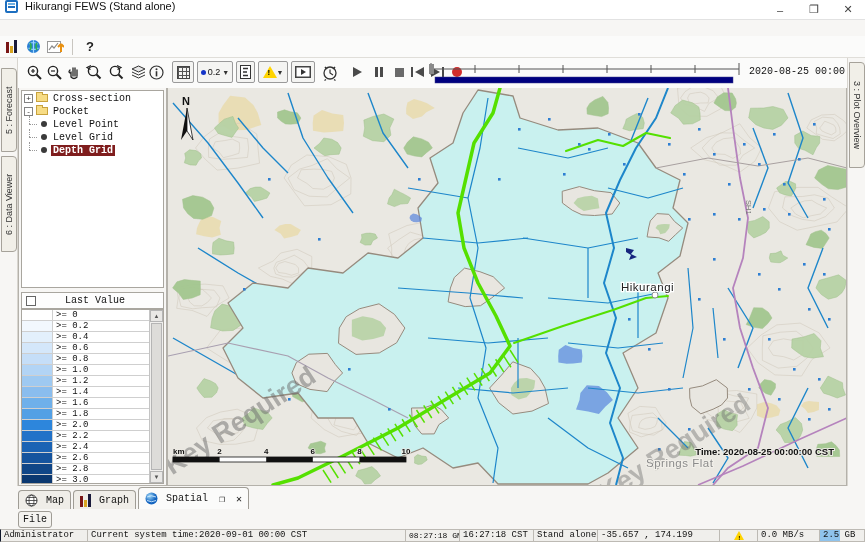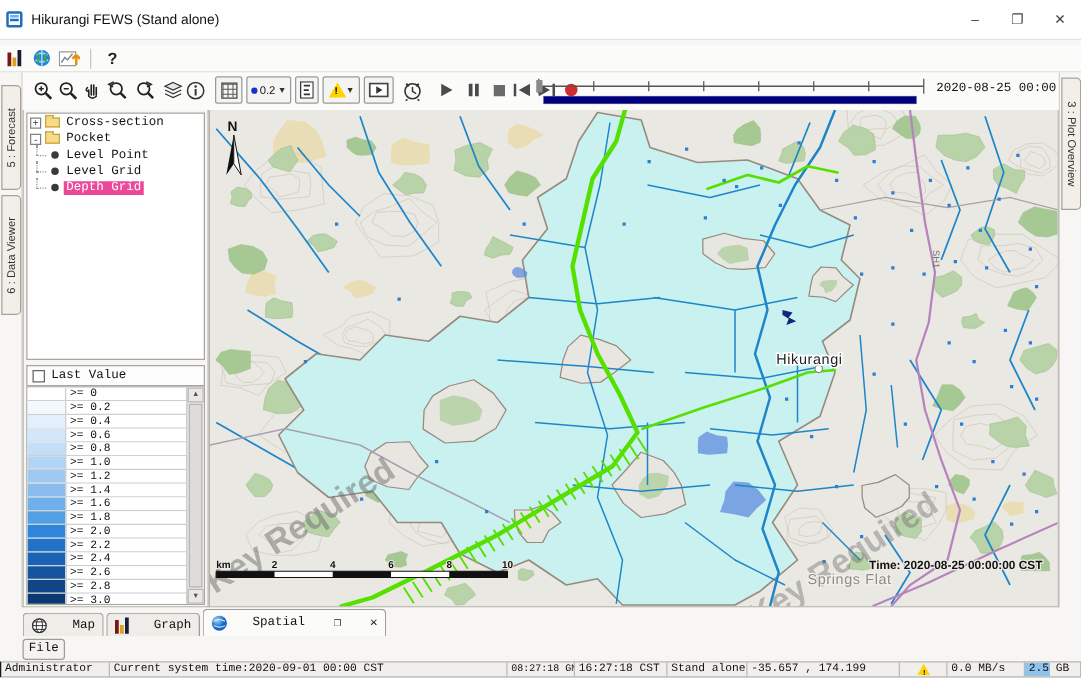--- a/index.html
+++ b/index.html
@@ -1,21 +1,21 @@
 <!DOCTYPE html>
 <html><head>
 <meta charset="utf-8">
 <style>
   html,body{margin:0;padding:0;background:#d4d0c8;}
   *{box-sizing:border-box;}
   .win{position:relative;width:865px;height:542px;background:#f7f6f4;outline:1px solid #88a5c0;
        font-family:"Liberation Sans",sans-serif;overflow:hidden;}
   
-  .titlebar{position:absolute;left:0;top:0;width:865px;height:32px;background:#ffffff;
-            border-bottom:1px solid #e2e2e2;display:flex;align-items:center;}
+  .titlebar{position:absolute;left:0;top:0;width:865px;height:20px;background:#ffffff;
+            border-bottom:1px solid #e2e2e2;display:flex;}
   .appicon{width:13px;height:13px;margin-left:5px;border:2px solid #1d6fc0;background:#fff;
            position:relative;border-radius:2px;}
   .appicon::after{content:"";position:absolute;left:1px;top:4px;width:7px;height:2px;background:#1d6fc0;
            box-shadow:0 -3px 0 #6fb0e2;}
   .title-text{font-size:11px;color:#111;margin-left:7px;}
   .wctrls{margin-left:auto;display:flex;height:100%;}
   .wctrl{width:34px;height:100%;display:flex;align-items:center;justify-content:center;
          font-size:11px;color:#444;cursor:default;}
   
   .menubar{position:absolute;left:0;top:20px;width:865px;height:16px;background:#fff;
@@ -68,45 +68,45 @@
        text-align:center;color:#333;margin-left:2px;flex:none;}
   .folder{width:12px;height:8px;background:#f7dc85;border:1px solid #c8a23d;position:relative;
           margin:0 3px 0 3px;flex:none;}
   .folder::before{content:"";position:absolute;top:-3px;left:-1px;width:5px;height:2px;background:#f7dc85;
           border:1px solid #c8a23d;border-bottom:none;}
   .conn{width:13px;height:12px;position:relative;margin-left:6px;flex:none;}
   .conn::before{content:"";position:absolute;left:1px;top:-2px;height:8px;border-left:1px dotted #999;}
   .conn::after{content:"";position:absolute;left:1px;top:6px;width:8px;border-top:1px dotted #999;}
   .bullet{width:6px;height:6px;border-radius:50%;background:#3a3a3a;margin-right:4px;flex:none;}
   .tlabel{padding:0 2px;}
-  .tlabel.sel{background:#ec4899;color:#fff;}
+  .tlabel.sel{background:#7f1d1d;color:#fff;font-weight:bold;}
   
   .legend-head{position:absolute;left:2px;top:204px;width:143px;height:17px;border:1px solid #a9a69f;
                background:#fdfdfd;display:flex;align-items:center;}
   .chk{width:10px;height:10px;border:1px solid #666;background:#fff;margin:0 5px 0 4px;flex:none;}
-  .legend-head span.lht{font:10px "Liberation Mono",monospace;color:#111;}
+  .legend-head span.lht{font:10px "Liberation Mono",monospace;color:#111;margin-left:24px;}
   .legend-list{position:absolute;left:2px;top:221px;width:143px;height:175px;border:1px solid #a9a69f;
                background:#fff;overflow:hidden;}
   .lrows{position:absolute;left:0;top:0;right:14px;}
   .lrow{display:flex;height:11px;background:#fff;border-bottom:1px solid #cfcfcf;}
   .lsw{width:31px;border-right:1px solid #cfcfcf;flex:none;}
   .llb{flex:1;font:9px "Liberation Mono",monospace;line-height:10px;padding-left:3px;color:#111;}
   .sb{position:absolute;right:0;top:0;bottom:0;width:14px;background:#f0efed;border-left:1px solid #c4c4c4;
       display:flex;flex-direction:column;}
   .sb-a{height:12px;border:1px solid #b5b5b5;background:#e9e8e6;font:6px/10px "Liberation Sans",sans-serif;
         text-align:center;color:#555;flex:none;}
   .sb-t{flex:1;margin:1px;background:#dddcd9;border:1px solid #b5b5b5;}
   
   .map{position:absolute;left:167px;top:88px;width:680px;height:398px;overflow:hidden;
        border:1px solid #b4b1aa;border-top:none;background:#eae8e2;}
   
   .dock{position:absolute;left:0;top:486px;width:865px;height:56px;background:#f7f6f4;}
   .dtabs{position:absolute;left:18px;top:1px;height:22px;display:flex;align-items:flex-end;gap:2px;}
   .dtab{height:19px;border:1px solid #9f9c95;border-bottom:none;border-radius:4px 4px 0 0;background:#efede8;
-        display:flex;align-items:center;padding:0 6px;gap:20px;font:10px "Liberation Mono",monospace;color:#111;text-align:center;}
+        display:flex;align-items:center;padding:0 6px;gap:8px;font:10px "Liberation Mono",monospace;color:#111;text-align:center;}
   .dtab.active{height:22px;background:#fbfbfa;}
   .dtab .wmini{font-size:10px;color:#222;margin-left:3px;}
   .logsbtn{position:absolute;left:18px;top:25px;width:34px;height:17px;border:1px solid #9f9c95;
            border-radius:3px;background:#f4f3f0;font:10px "Liberation Mono",monospace;color:#111;
            display:flex;align-items:center;justify-content:center;}
   
   .statusbar{position:absolute;left:0;top:529px;width:865px;height:13px;display:flex;background:#f0efec;}
   .scell{height:13px;border:1px solid #bdbab4;border-left:none;font:9px/11px "Liberation Mono",monospace;
          color:#111;padding:0 3px;white-space:nowrap;overflow:hidden;}
   .scell:first-child{border-left:1px solid #0f172a;}

